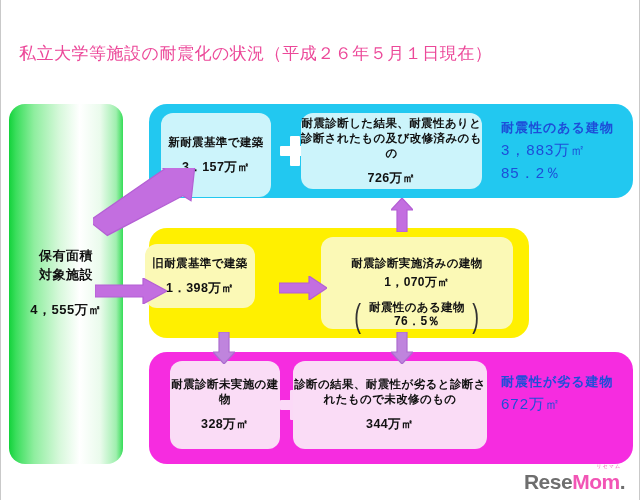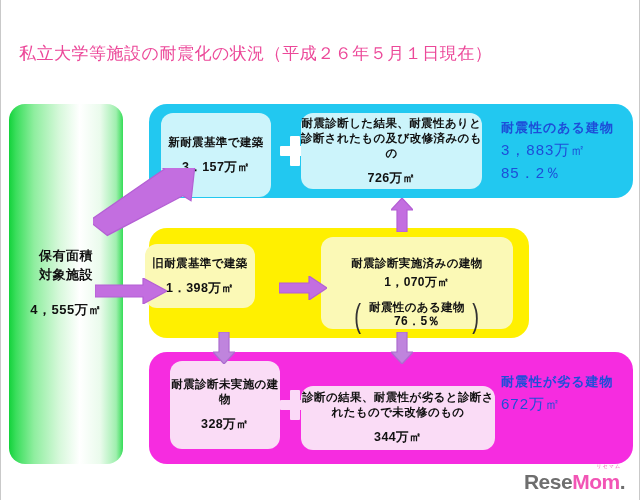--- a/index.html
+++ b/index.html
@@ -102,21 +102,21 @@
 
   .cy-ibox { background: #ccf4fb; }
   .yl-ibox { background: #fbf9b6; }
   .pk-ibox { background: #fadcf6; }
 
   #cy-box1 { left: 160px; top: 113px; width: 110px; height: 84px; }
   #cy-box2 { left: 300px; top: 113px; width: 181px; height: 76px; }
   #yl-box1 { left: 144px; top: 244px; width: 110px; height: 64px; }
   #yl-box2 { left: 320px; top: 237px; width: 192px; height: 92px; }
   #pk-box1 { left: 160px; top: 361px; width: 110px; height: 88px; margin-left: 9px; }
-  #pk-box2 { left: 300px; top: 361px; width: 194px; height: 64px; margin-top: 25px; }
+  #pk-box2 { left: 292px; top: 361px; width: 194px; height: 88px; }
 
   
   #yl-box2 { justify-content: flex-end; padding-top: 12px; }
   #yl-box2 .lab { font-size: 11.5px; }
   #yl-box2 .val { margin-top: 3px; font-size: 12px; }
   .rate-wrap {
     margin-top: 9px;
     display: flex;
     align-items: center;
     justify-content: center;

